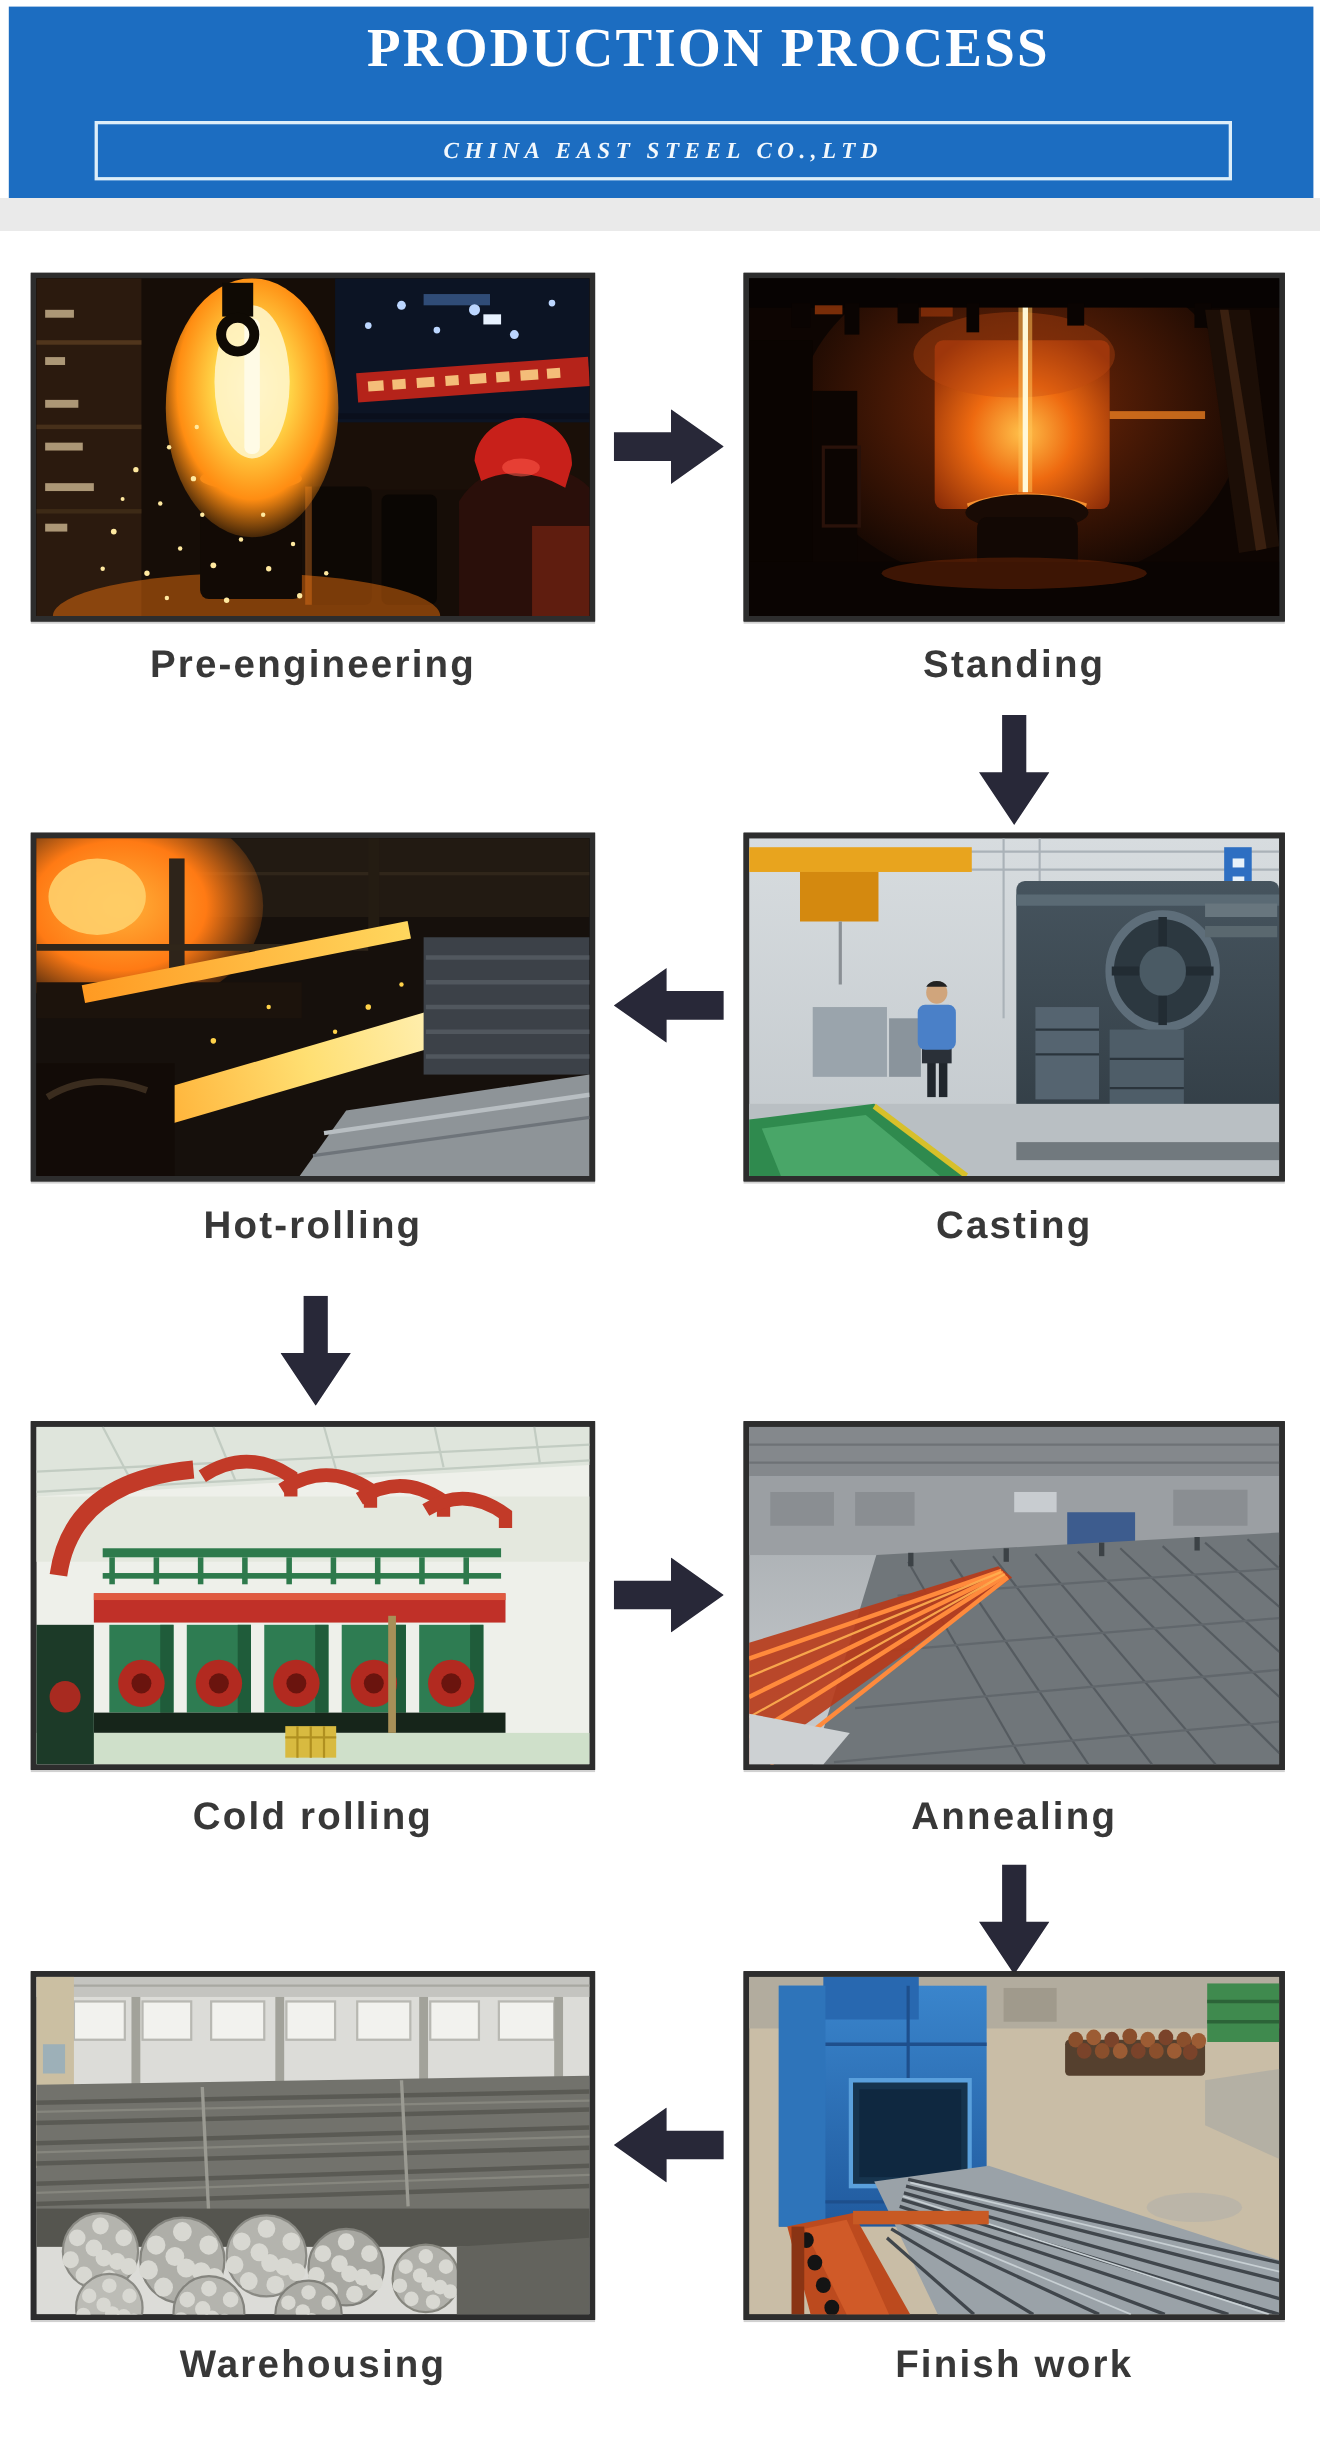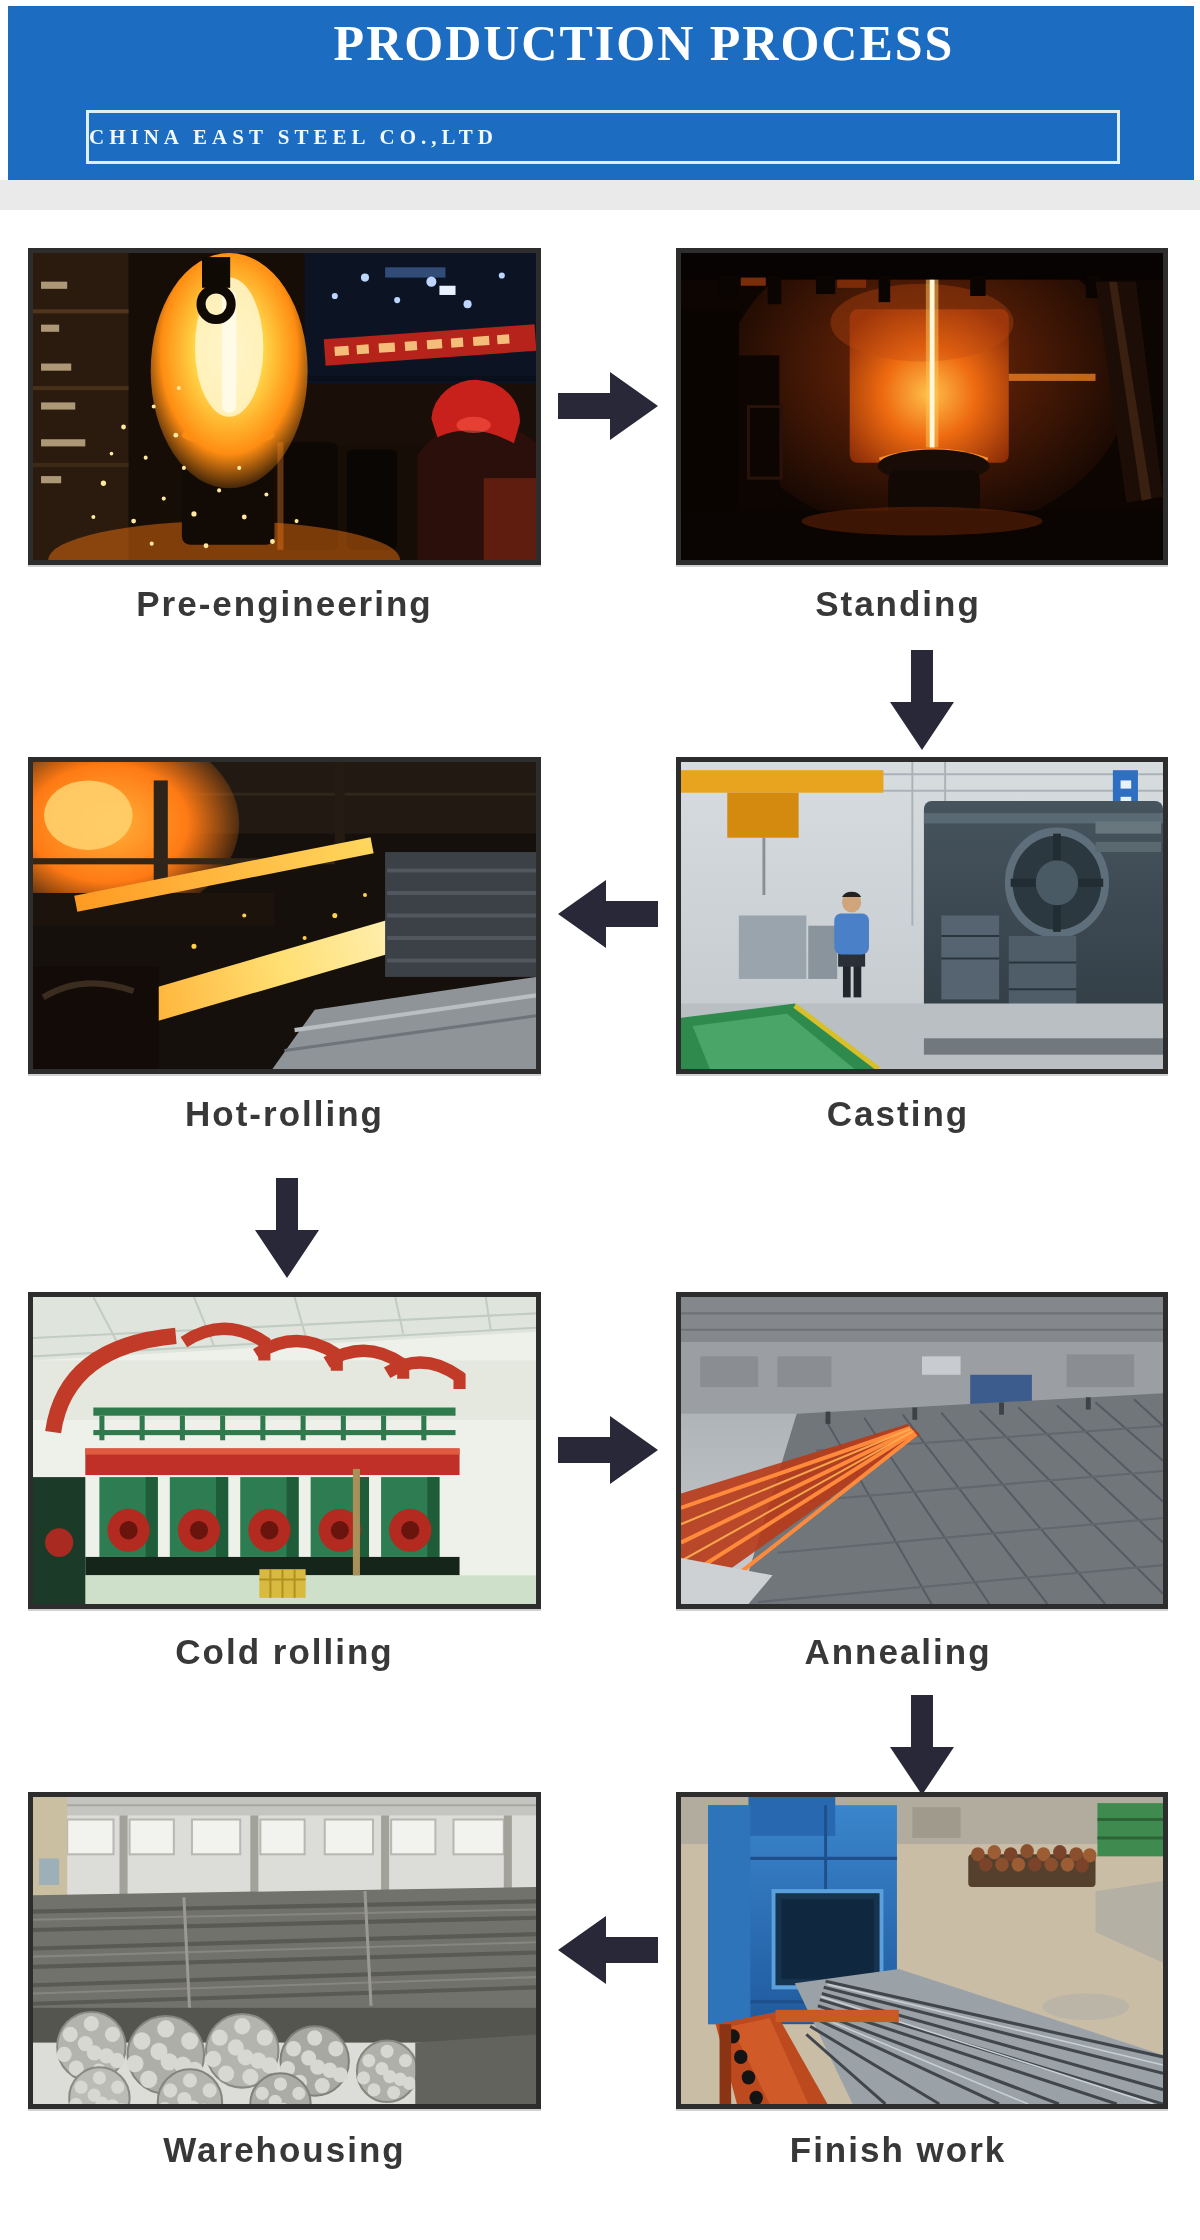--- a/index.html
+++ b/index.html
@@ -4,39 +4,39 @@
 <style>
   html,body{margin:0;padding:0;background:#ffffff;}
   .page{position:relative;width:1200px;height:2240px;background:#ffffff;overflow:hidden;
         font-family:"Liberation Sans",sans-serif;}
   
   .banner{position:absolute;left:8px;top:6px;width:1186px;height:174px;background:var(--banner_blue,#1c6dc1);}
   .banner-title{position:absolute;left:0;top:8px;width:100%;text-align:center;
         font-family:"Liberation Serif",serif;font-weight:700;font-size:50px;letter-spacing:2px;
         color:#ffffff;white-space:nowrap;padding-left:43px;}
   .company-box{position:absolute;left:78px;top:104px;width:1028px;height:48px;
-        border:3px solid var(--banner_border,#ddeef9);display:flex;align-items:center;justify-content:flex-start;}
+        border:3px solid var(--banner_border,#ddeef9);display:flex;align-items:center;justify-content:center;font-style:italic;}
   .company-text{font-family:"Liberation Serif",serif;font-weight:700;font-size:21px;
         letter-spacing:5px;color:#f2f8fd;white-space:nowrap;}
   .substrip{position:absolute;left:0;top:180px;width:1200px;height:30px;background:var(--substrip_gray,#eaeaea);}
   
   .photo{position:absolute;border:5px solid var(--photo_border,#2d2d2d);box-sizing:border-box;
          background:#111;box-shadow:0 2px 0 rgba(0,0,0,0.18);}
   .photo svg{display:block;width:100%;height:100%;}
   .pos-l{left:28px;width:513px;}
   .pos-r{left:676px;width:492px;}
   .row1{top:248px;height:317px;}
   .row2{top:757px;height:317px;}
   .row3{top:1292px;height:317px;}
   .row4{top:1792px;height:317px;}
   
   .caption{position:absolute;font-weight:700;font-size:35px;letter-spacing:2px;
            color:var(--caption_text,#383838);text-align:center;white-space:nowrap;}
   .cap-l{left:28px;width:513px;}
-  .cap-r{left:652px;width:492px;}
+  .cap-r{left:676px;width:492px;}
   .cap1{top:584px;} .cap2{top:1094px;} .cap3{top:1632px;} .cap4{top:2130px;}
   
   .arrow{position:absolute;}
   .arrow svg{display:block;width:100%;height:100%;}
   .arrow polygon{fill:var(--arrow,#282838);}
   .ar-h{width:100px;height:68px;left:558px;}
   .ar-v{width:64px;height:100px;}
   .ar1{top:372px;} .ar2{top:880px;} .ar3{top:1416px;} .ar4{top:1916px;}
   .av1{left:890px;top:650px;} .av2{left:255px;top:1178px;} .av3{left:890px;top:1695px;}
 </style>

